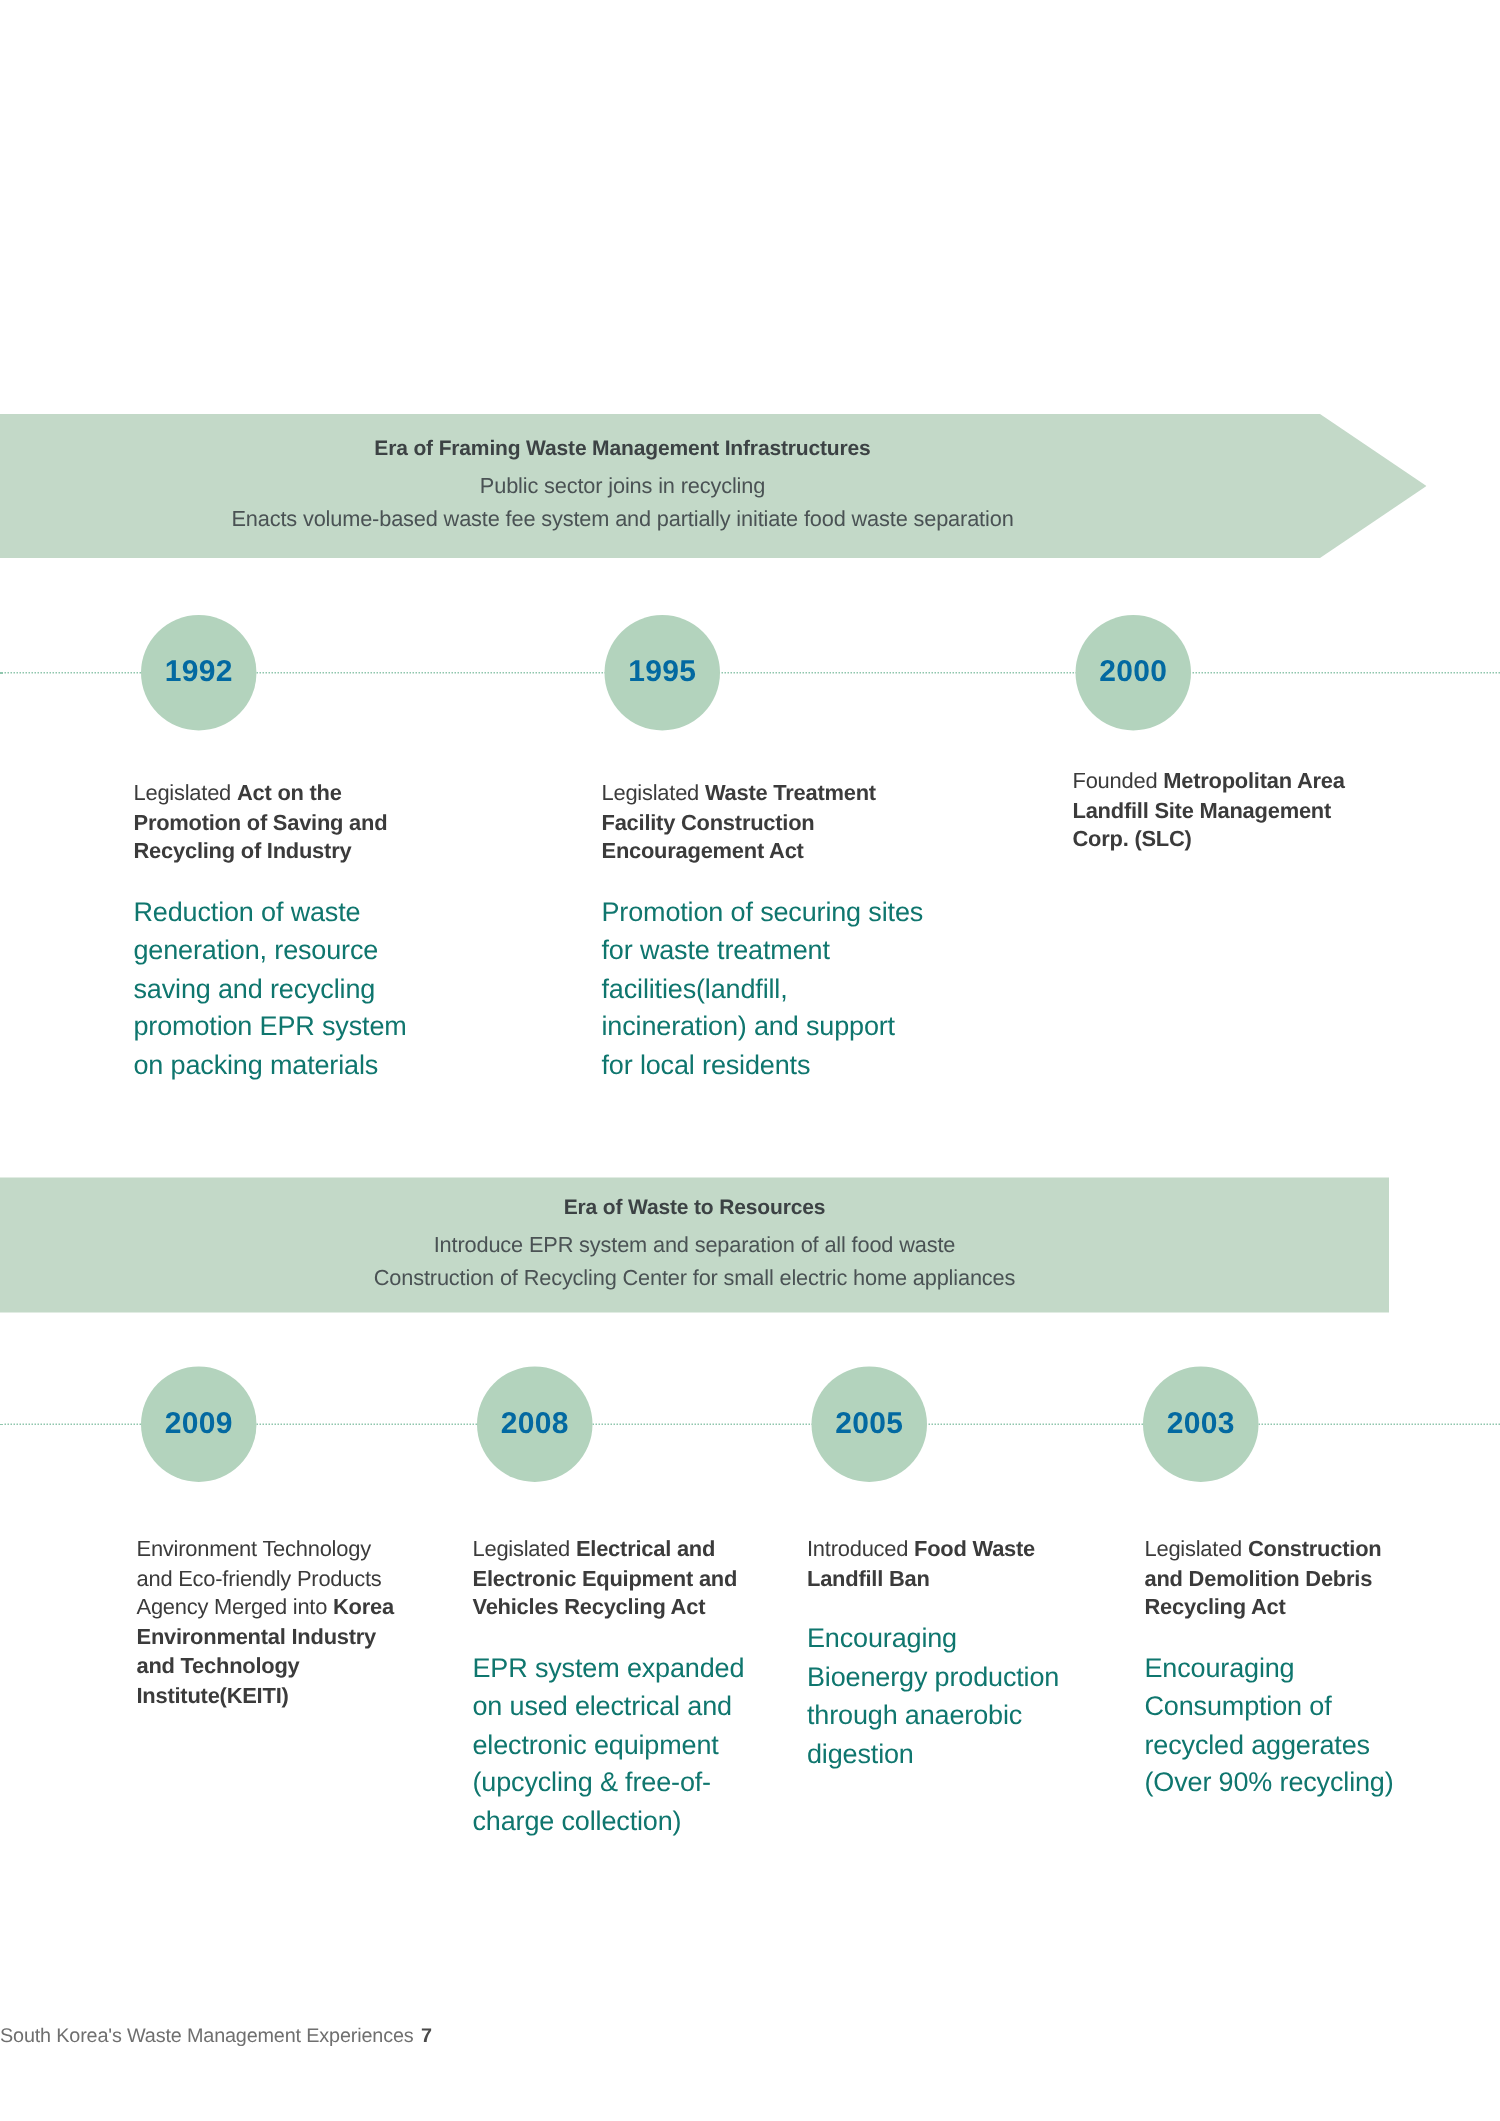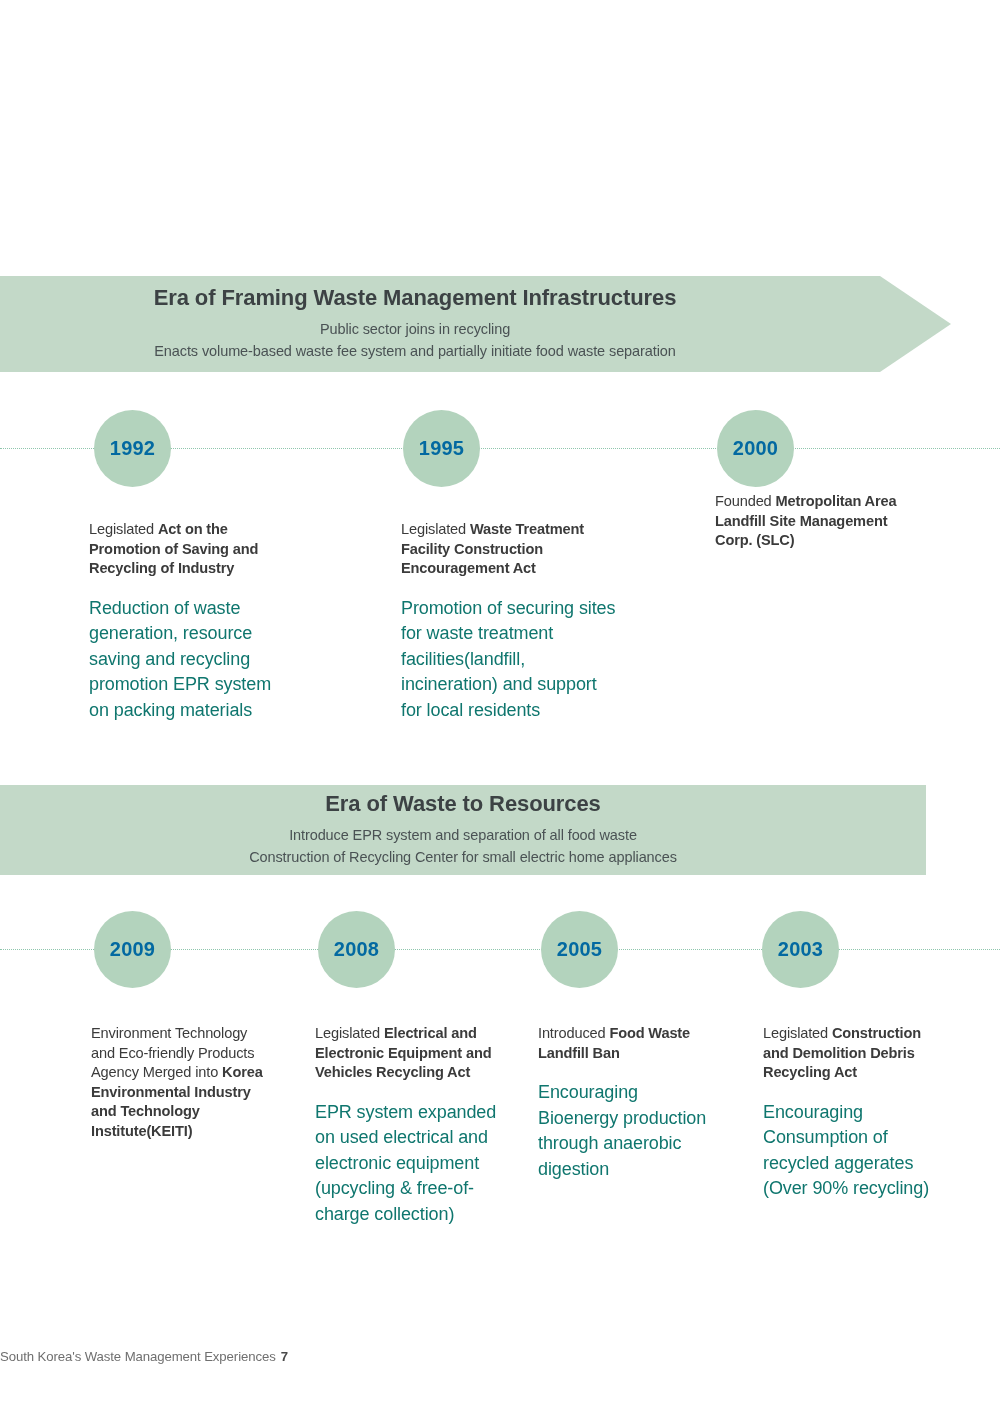--- a/index.html
+++ b/index.html
@@ -36,21 +36,21 @@
   .banner-inner {
     position: absolute;
     left: 0;
     top: 50%;
     transform: translateY(-50%);
     width: 830px;
     padding: 0 12px;
     box-sizing: border-box;
   }
   .banner-title {
-    font-size: 22px;
+    font-size: 14px;
     font-weight: bold;
     color: #3c4244;
     letter-spacing: -0.1px;
     margin-bottom: 7px;
   }
   .banner-sub {
     font-size: 14.5px;
     color: #4a5254;
     line-height: 1.52;
     letter-spacing: -0.1px;
@@ -183,21 +183,21 @@
     <div class="entry-desc">Reduction of waste generation, resource saving and recycling promotion EPR system on packing materials</div>
   </div>
 
   <div class="entry" style="left:401px; top:520px; width:215px;">
     <div class="entry-title">
       <span class="lead">Legislated </span><span class="strong">Waste Treatment Facility Construction Encouragement Act</span>
     </div>
     <div class="entry-desc">Promotion of securing sites for waste treatment facilities(landfill, incineration) and support for local residents</div>
   </div>
 
-  <div class="entry" style="left:715px; top:492px; width:212px;">
+  <div class="entry" style="left:715px; top:512px; width:212px;">
     <div class="entry-title">
       <span class="lead">Founded </span><span class="strong">Metropolitan Area Landfill Site Management Corp. (SLC)</span>
     </div>
     <div class="entry-desc"></div>
   </div>
 
   <div class="banner" id="banner-2">
     <div class="banner-inner">
       <div class="banner-title">Era of Waste to Resources</div>
       <div class="banner-sub">Introduce EPR system and separation of all food waste</div>

